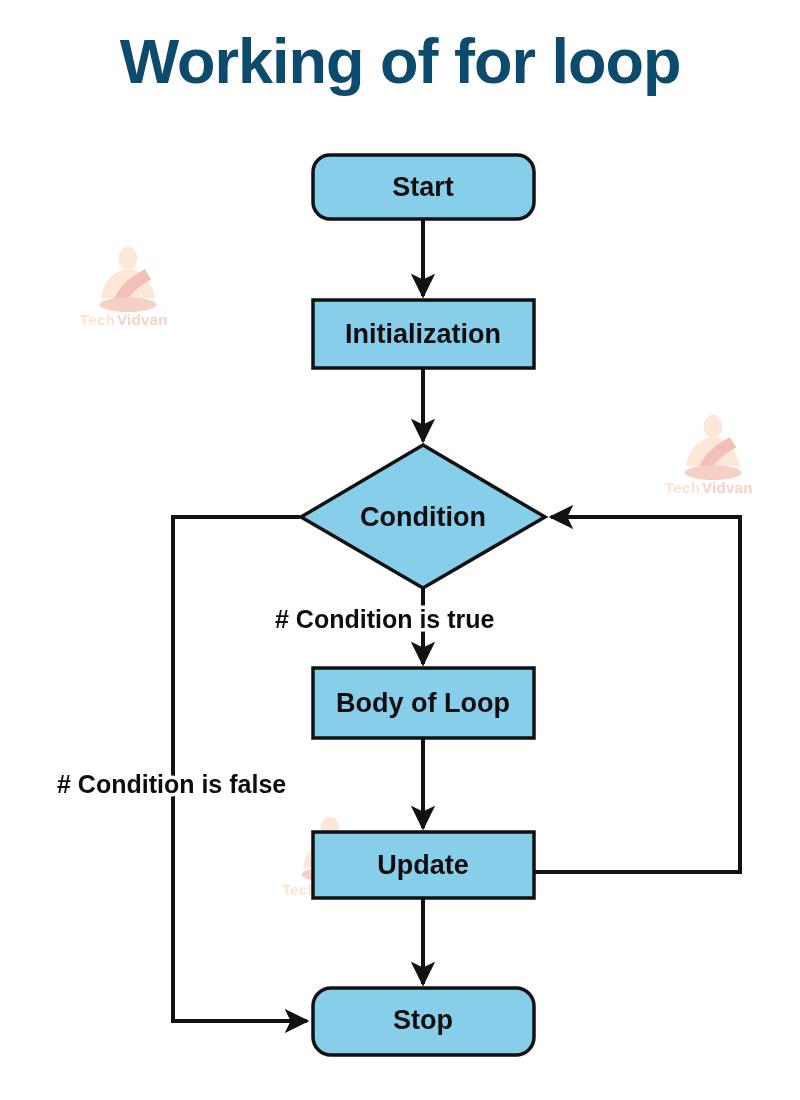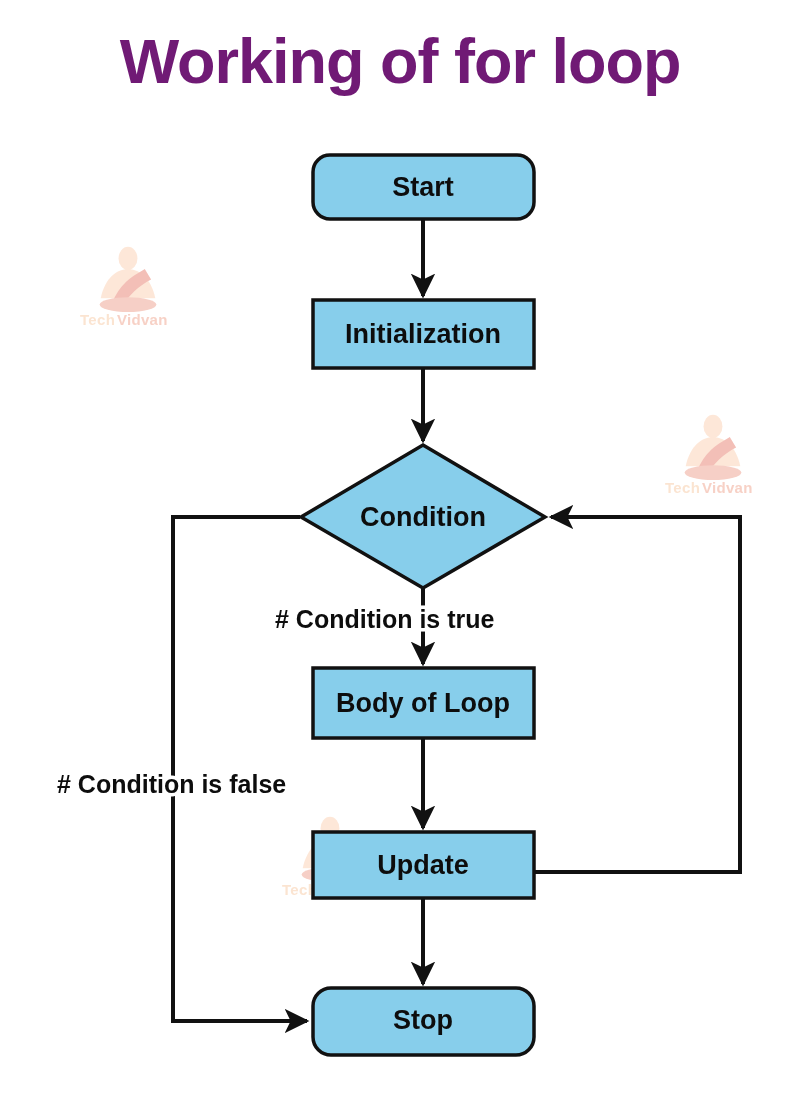--- a/index.html
+++ b/index.html
@@ -22,21 +22,21 @@
   #title {
     position: absolute;
     top: 28px;
     left: 0;
     width: 800px;
     text-align: center;
     font-family: "Liberation Sans", sans-serif;
     font-weight: bold;
     font-size: 63px;
     letter-spacing: -1px;
-    color: #701a75;
+    color: #0c4a6e;
     line-height: 1.05;
     white-space: nowrap;
   }
   svg#flow {
     position: absolute;
     top: 0;
     left: 0;
     width: 800px;
     height: 1100px;
   }

